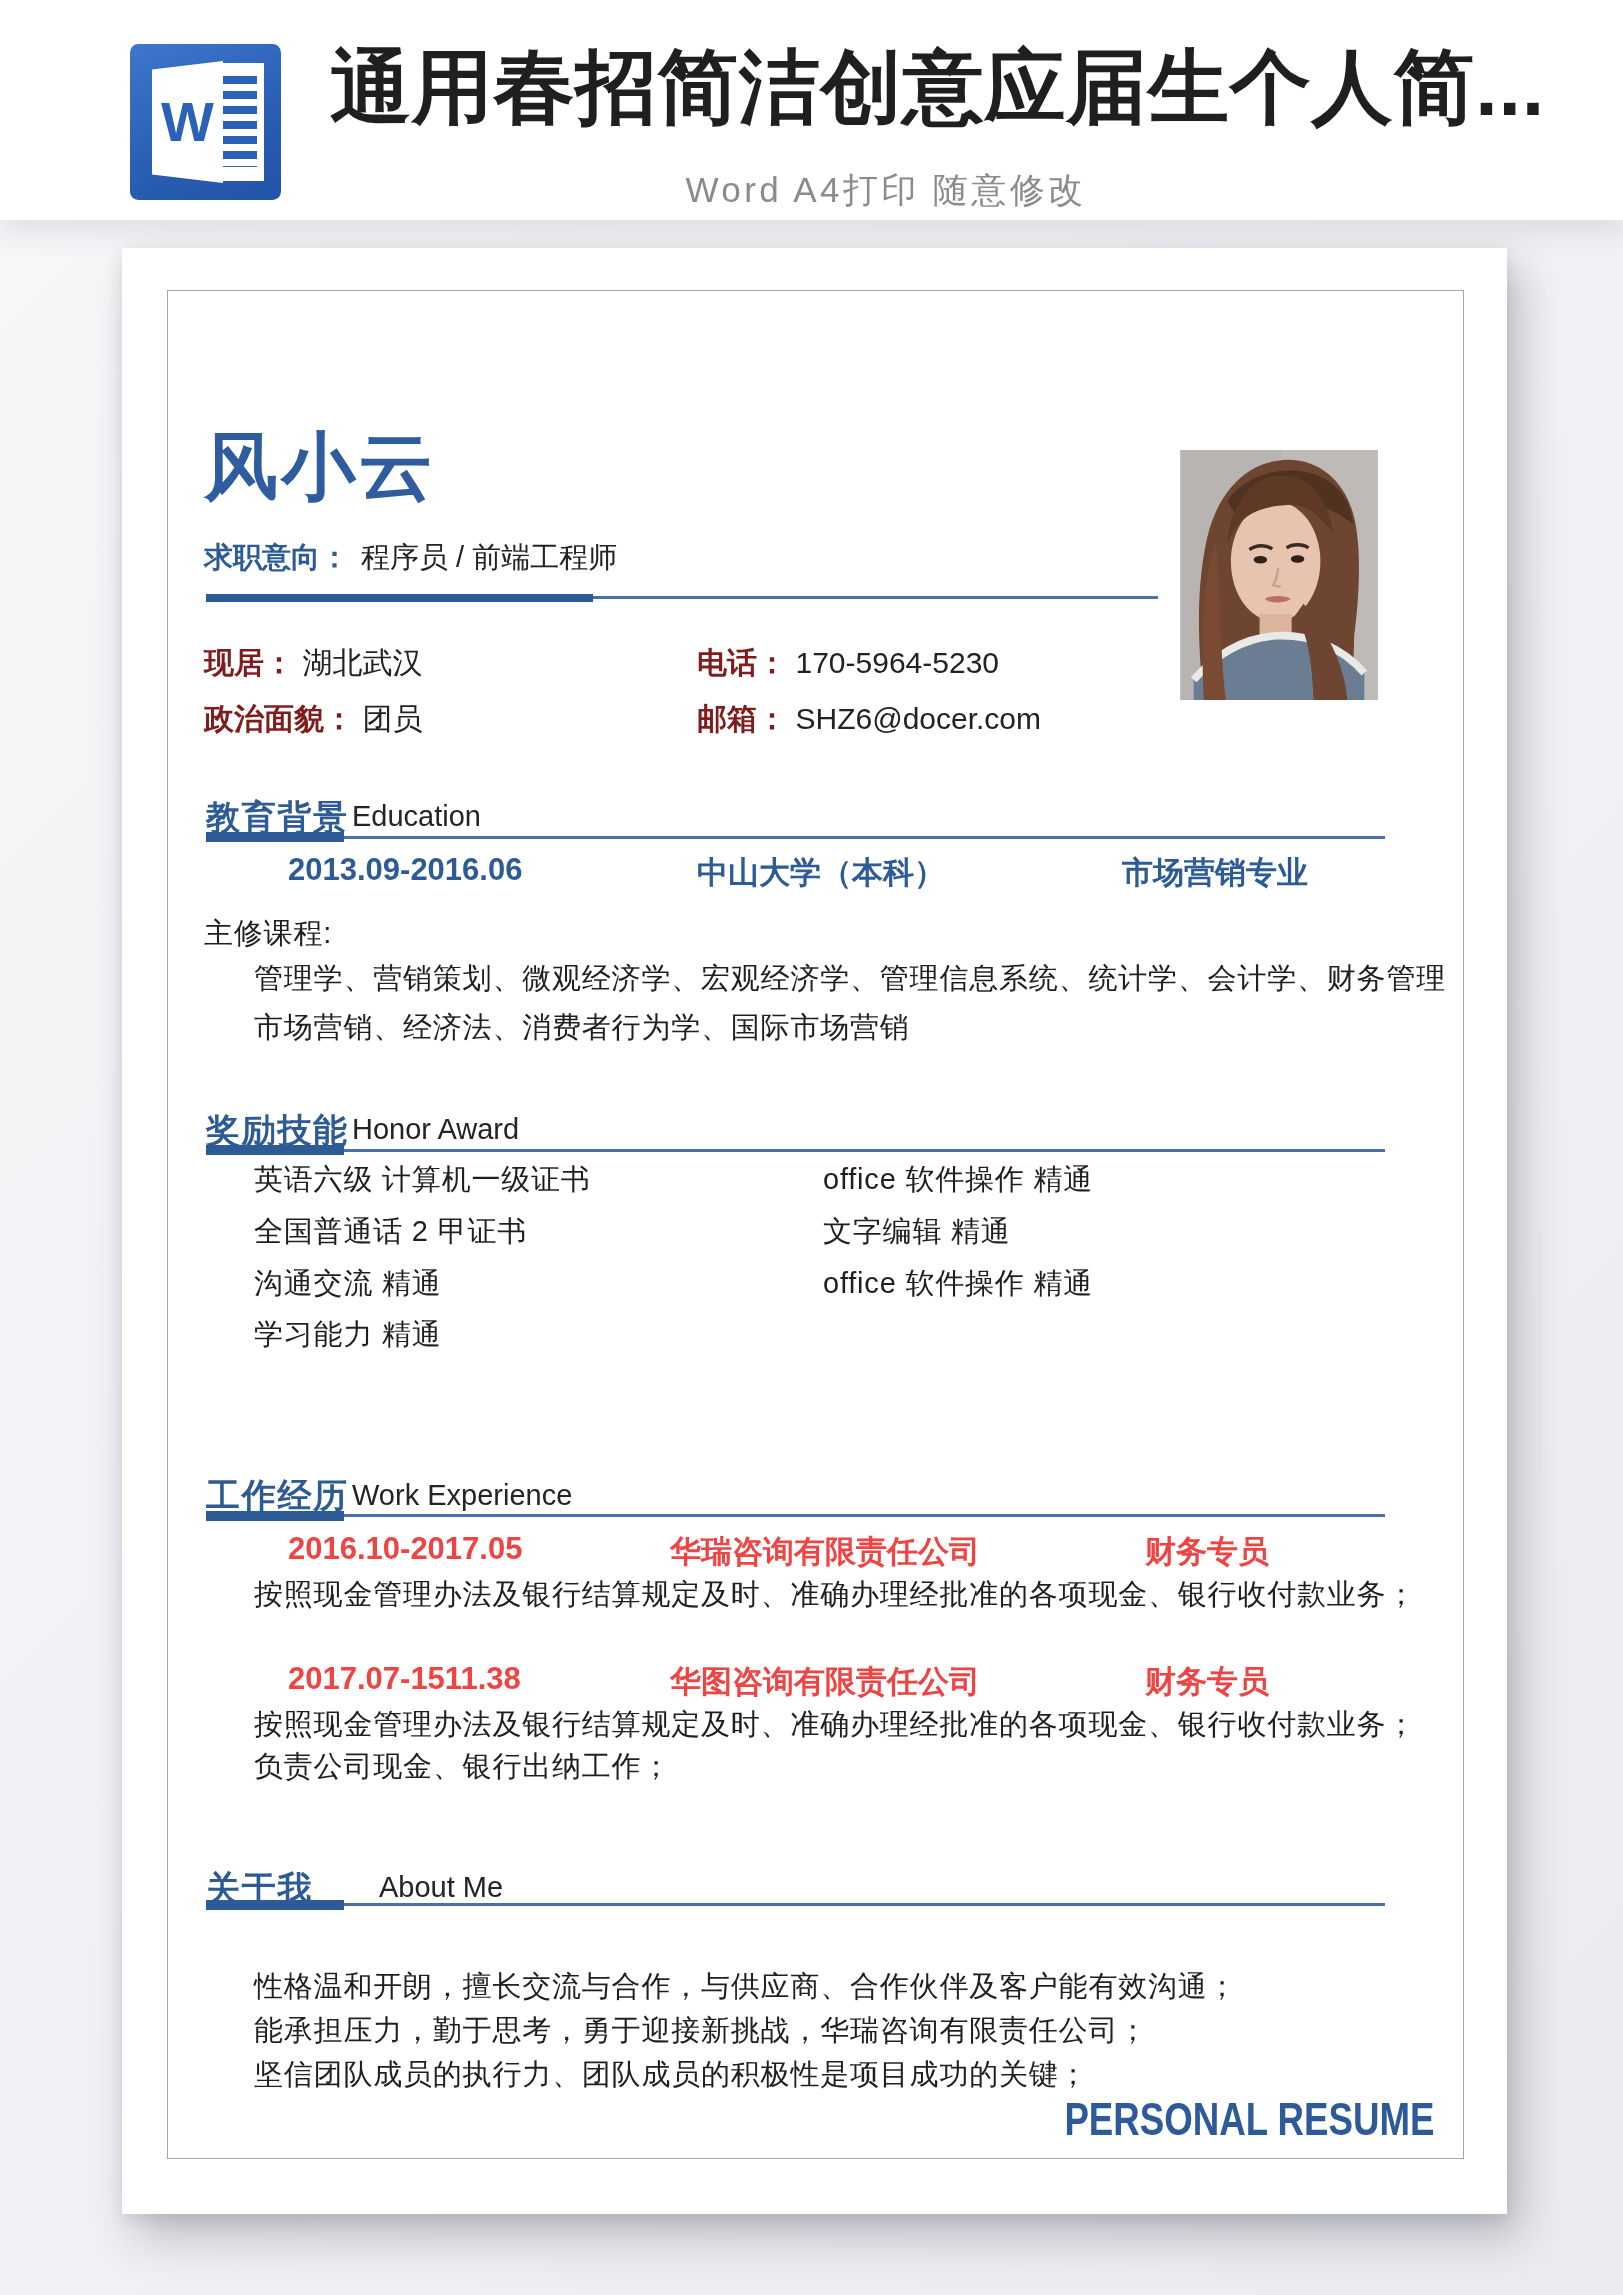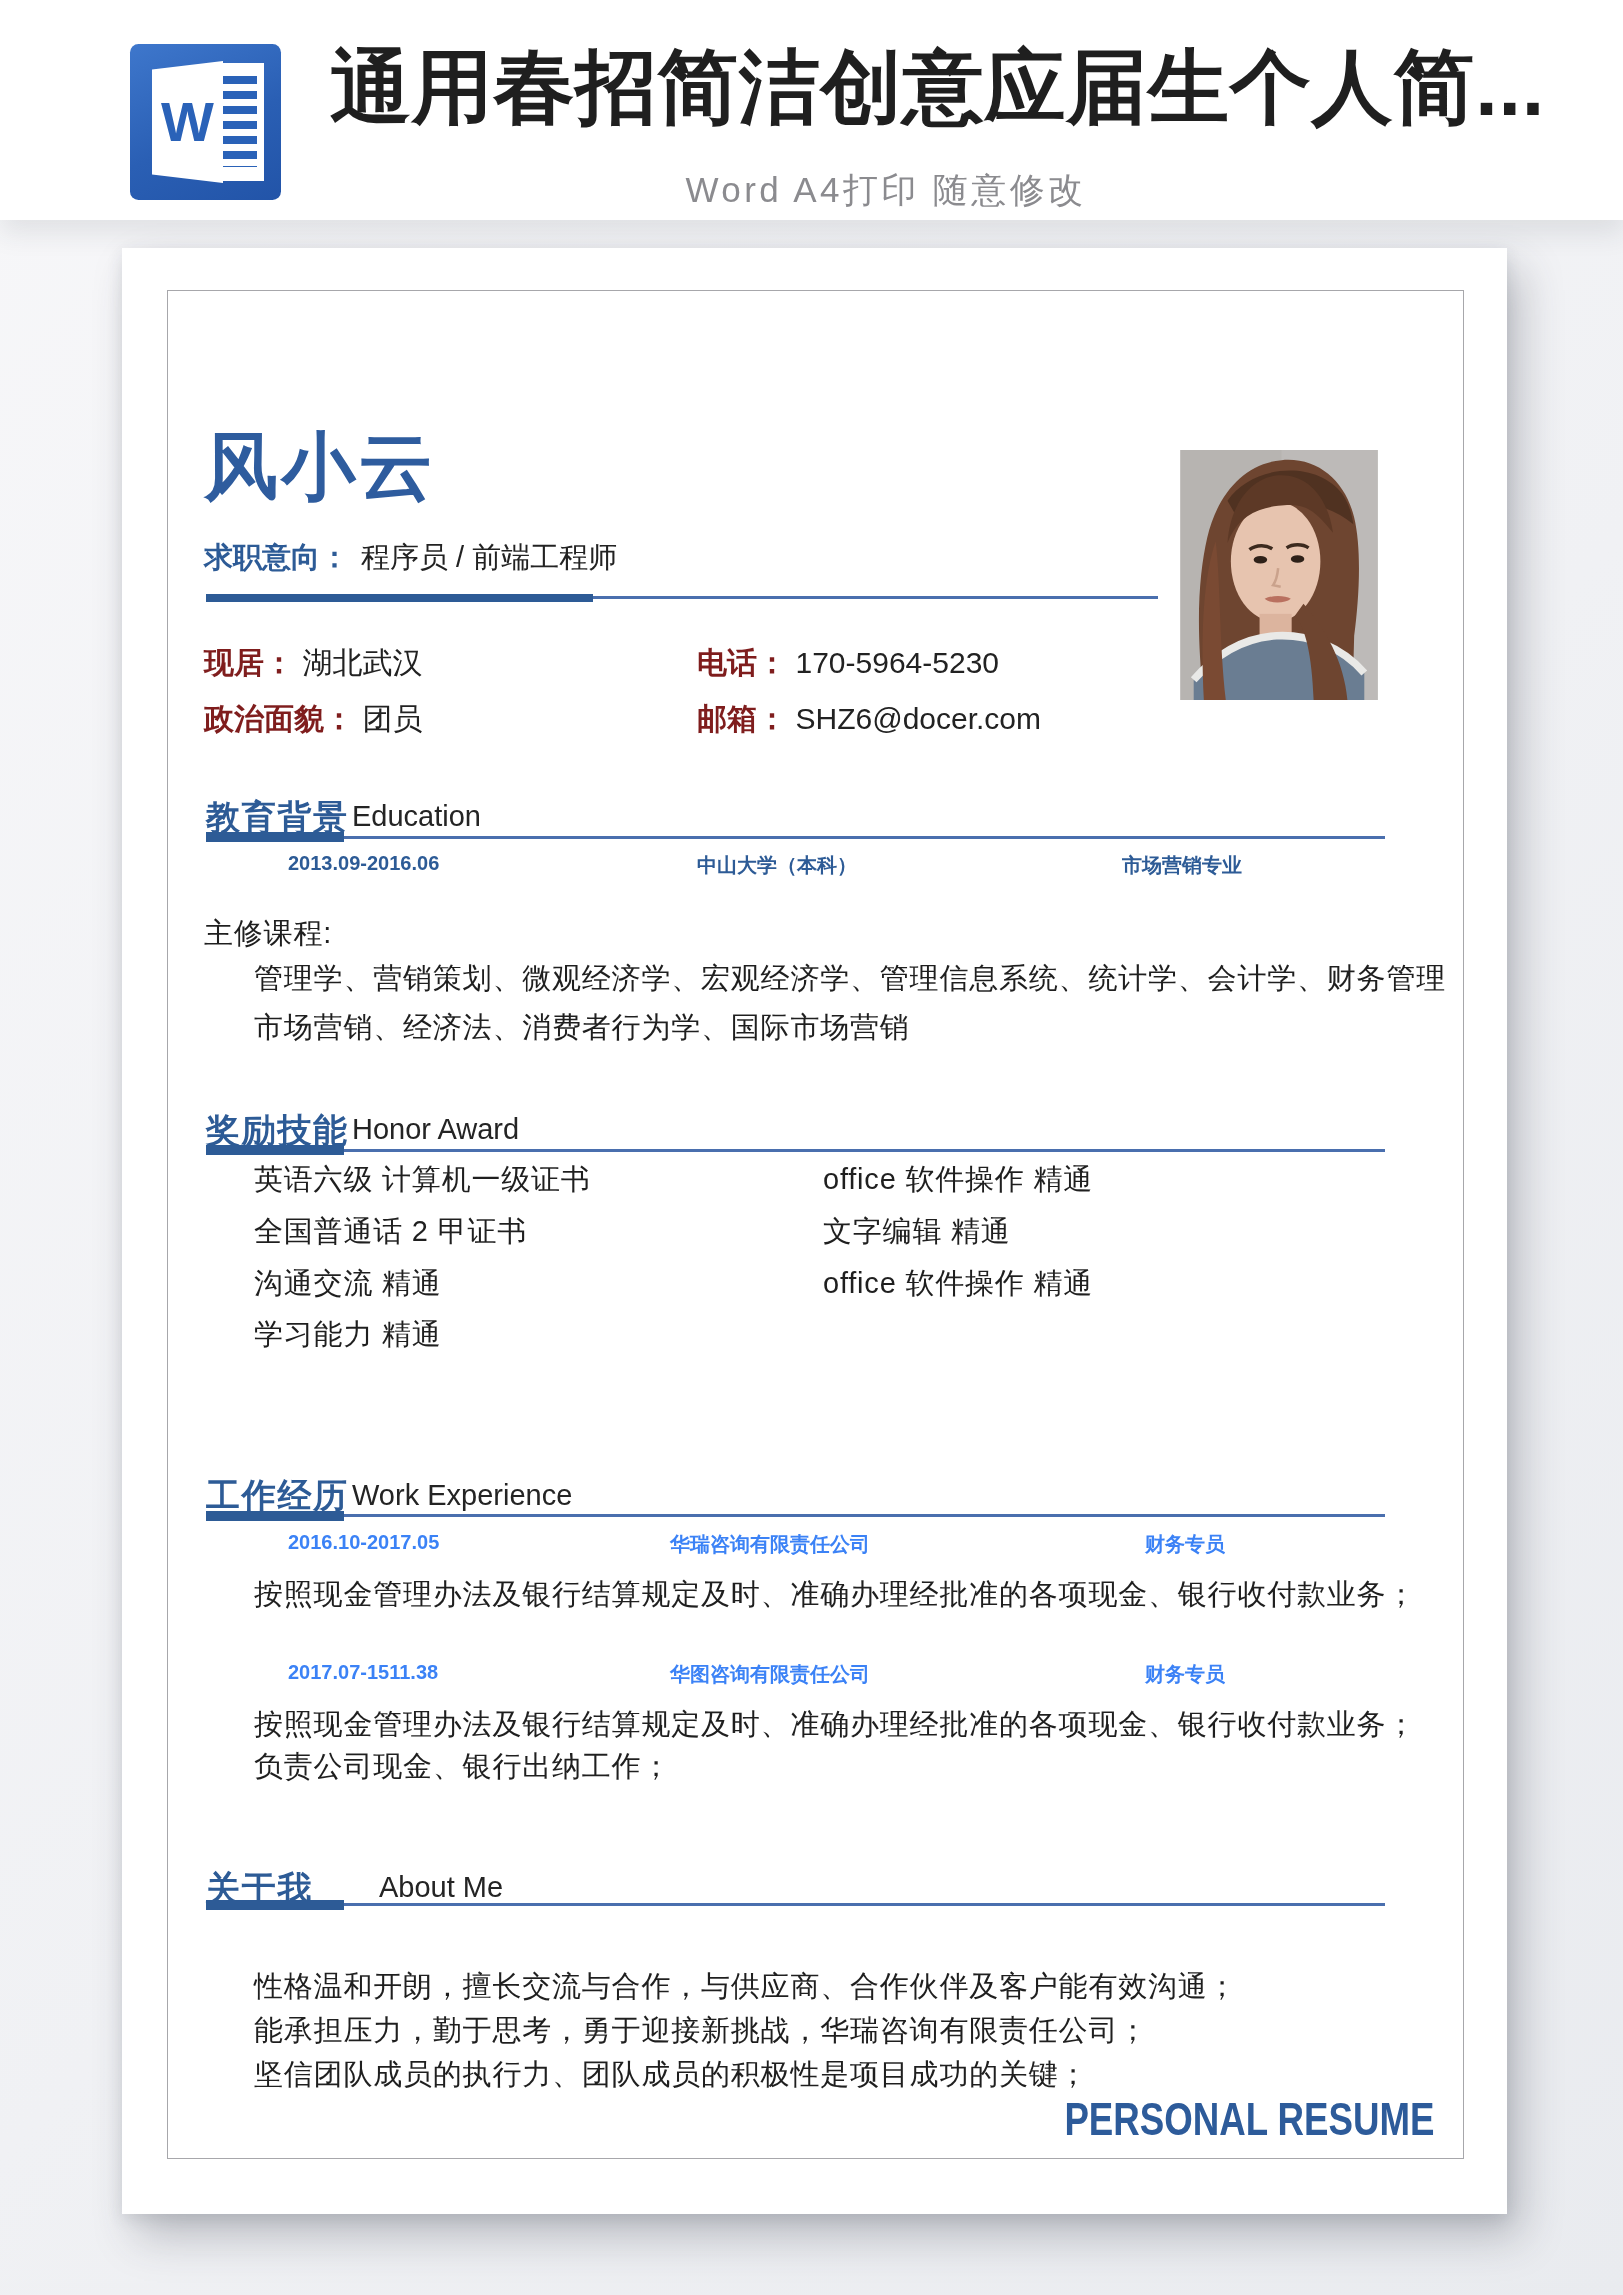--- a/index.html
+++ b/index.html
@@ -43,23 +43,23 @@
   .c-value{color:#222222;margin-left:8.5px;}
   .cr1{top:352px;} .cr2{top:408px;}
   .col1{left:36px;} .col2{left:529px;}
   
   .photo{left:1012px;top:159px;width:198px;height:250px;overflow:hidden;}
   
   .sec-cn{font-size:34px;font-weight:700;color:#2d5b96;letter-spacing:1.7px;}
   .sec-en{font-size:29px;color:#242424;}
   .bar-thick{height:10px;background:#2d5b96;}
   .bar-thin{height:2.5px;background:#4a6fae;}
-  .b-row{font-size:20px;font-weight:700;}
+  .b-row{font-size:31px;font-weight:700;}
   .body-t{font-size:29px;color:#1f1f1f;letter-spacing:0.8px;}
-  .blk{color:#3b82f6;}
+  .blk{color:#ef4444;}
   
   .watermark{right:29px;top:1800px;font-size:47px;font-weight:800;color:#2d5b9a;
     transform:scaleX(0.78);transform-origin:100% 50%;letter-spacing:0px;}
 </style>
 </head>
 <body>
 
 <div class="top-band">
   <div class="word-icon">
     <div class="doc-page">

